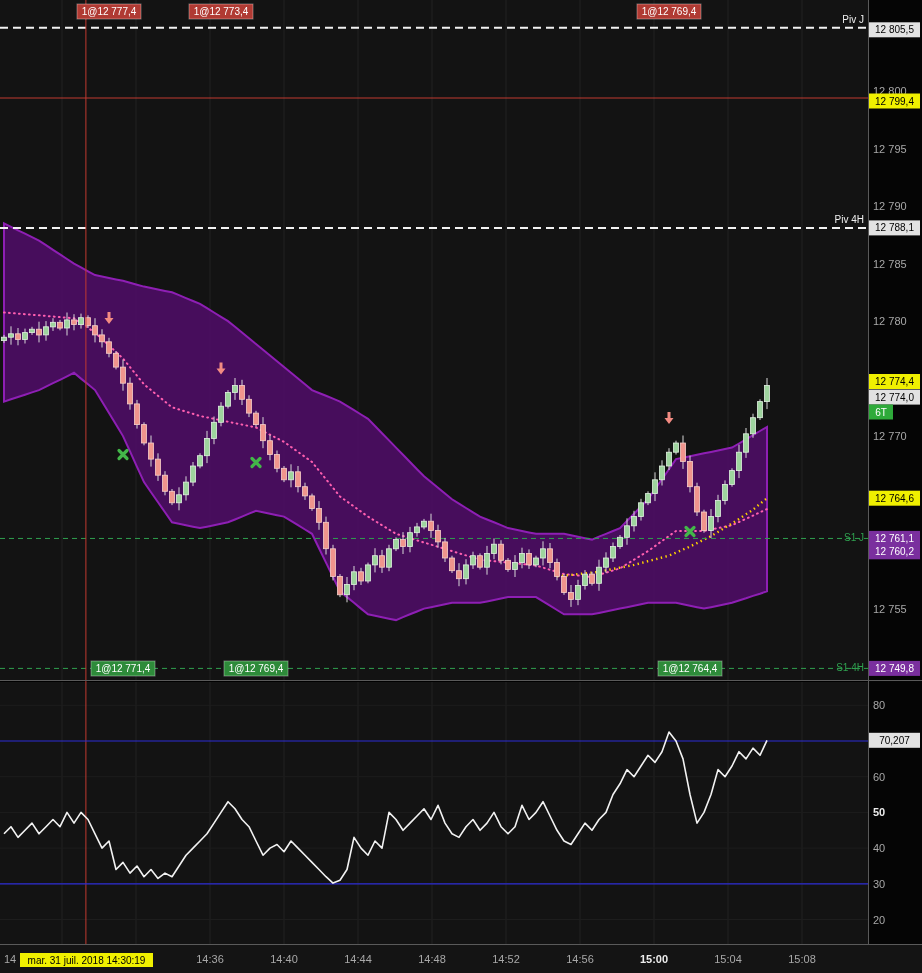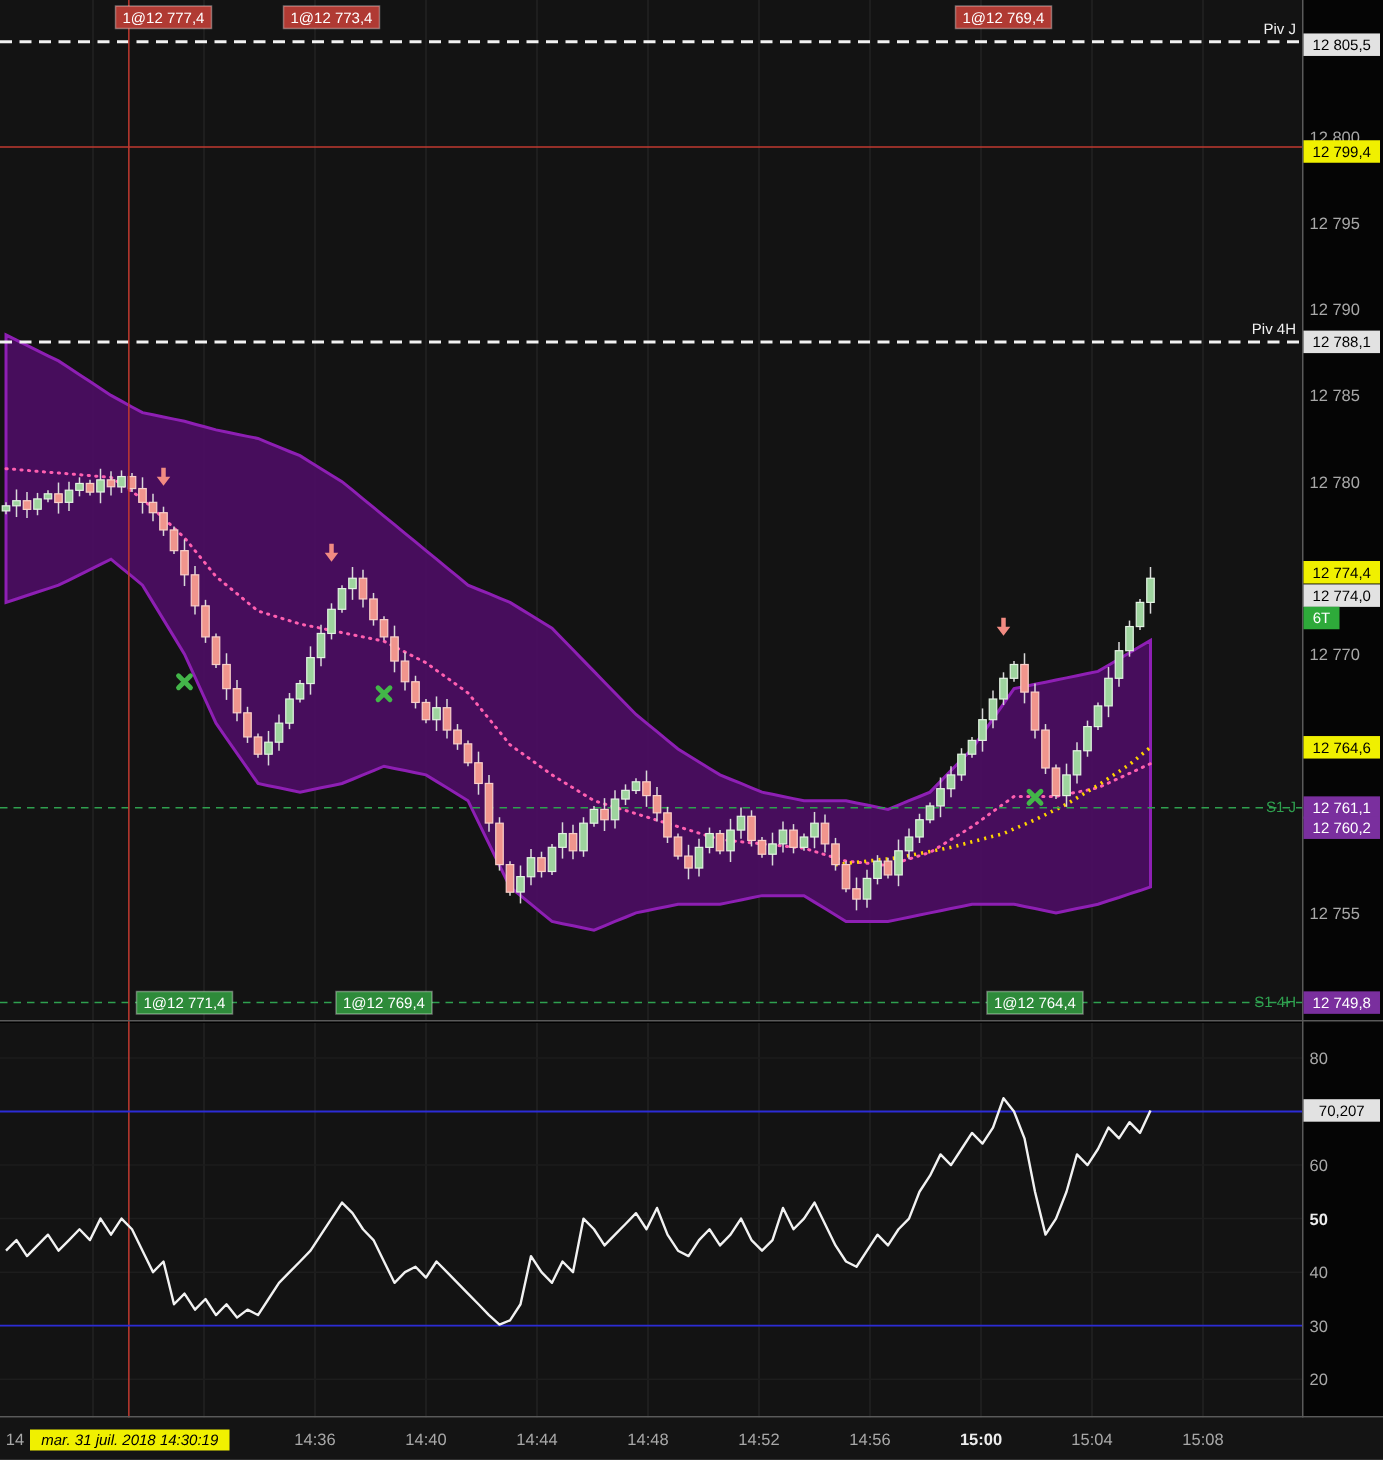--- a/index.html
+++ b/index.html
@@ -1,20 +1,20 @@
 <!DOCTYPE html>
 <html><head>
 <meta charset="utf-8">
 <style>
   html,body{margin:0;padding:0;background:#000;}
-  #stage{position:relative;width:922px;height:973px;overflow:hidden;background:#e5e5e5;font-family:"Liberation Sans",sans-serif;}
+  #stage{position:relative;width:922px;height:973px;overflow:hidden;background:#fde047;font-family:"Liberation Sans",sans-serif;}
   #chart-svg{position:absolute;left:0;top:0;display:block;}
   svg text{font-family:"Liberation Sans",sans-serif;}
   #crosshair-time{position:absolute;left:20px;top:953px;width:133px;height:14px;color:#000;
-    font-size:10px;line-height:16px;text-align:center;white-space:nowrap;font-style:italic;}
+    font-size:10px;line-height:16px;text-align:center;white-space:nowrap;}
 </style>
 </head>
 <body>
 
 <div id="stage">
   <svg id="chart-svg" width="922" height="973" viewBox="0 0 922 973">
       <rect x="0" y="0" width="922" height="973" fill="#000000"></rect>
       <rect x="0" y="0" width="868" height="680" fill="#131313"></rect>
       <rect x="0" y="682" width="868" height="263" fill="#131313"></rect>
       <rect x="868" y="0" width="54" height="945" fill="#050505"></rect>

